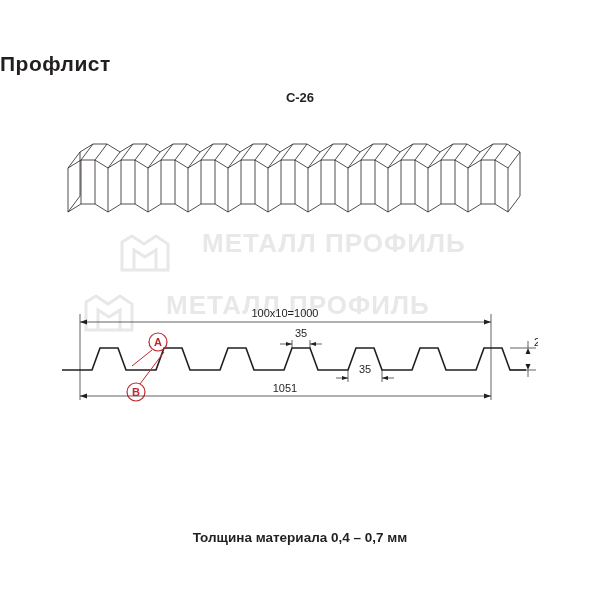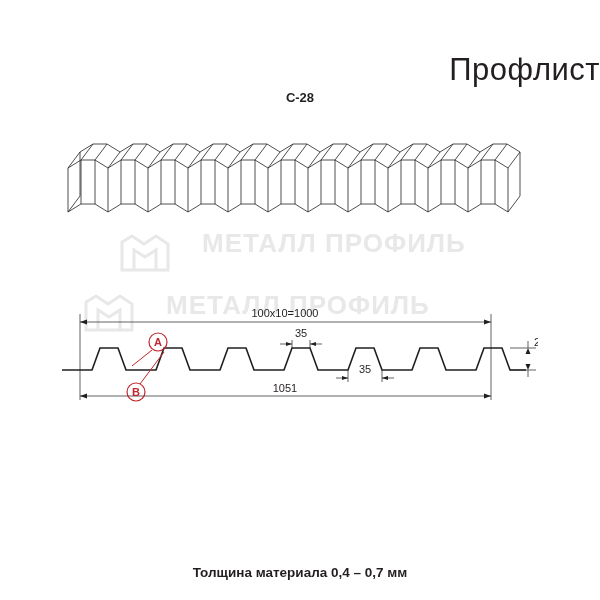--- a/index.html
+++ b/index.html
@@ -18,43 +18,42 @@
   .page {
     position: relative;
     width: 600px;
     height: 600px;
   }
   .title {
     position: absolute;
     top: 52px;
     left: 0;
     width: 600px;
-    text-align: right;
-    font-size: 31px;
-    font-weight: normal;
+    text-align: left;
+    font-size: 21px;
+    font-weight: bold;
     letter-spacing: 0.5px;
   }
   .subtitle {
     position: absolute;
     top: 90px;
     left: 0;
     width: 600px;
     text-align: center;
     font-size: 13px;
     font-weight: bold;
   }
   .footer {
     position: absolute;
     top: 530px;
     left: 0;
     width: 600px;
     text-align: center;
     font-size: 13.5px;
     font-weight: bold;
-    margin-top: 35px;
   }
   .iso-wrap {
     position: absolute;
     top: 130px;
     left: 60px;
     width: 480px;
     height: 110px;
   }
   .section-wrap {
     position: absolute;
@@ -105,21 +104,21 @@
     stroke-width: 1;
     fill: none;
   }
 </style>
 </head>
 <body>
 
 <div class="page">
 
   <div class="title">Профлист</div>
-  <div class="subtitle">С-28</div>
+  <div class="subtitle">С-26</div>
 
   <div class="iso-wrap">
     <svg width="480" height="110" viewBox="0 0 480 110">
       <g class="ln thin">
 
         <path d="M20 22
                  L33 14 L47 14 L60 22
                  L73 14 L87 14 L100 22
                  L113 14 L127 14 L140 22
                  L153 14 L167 14 L180 22

